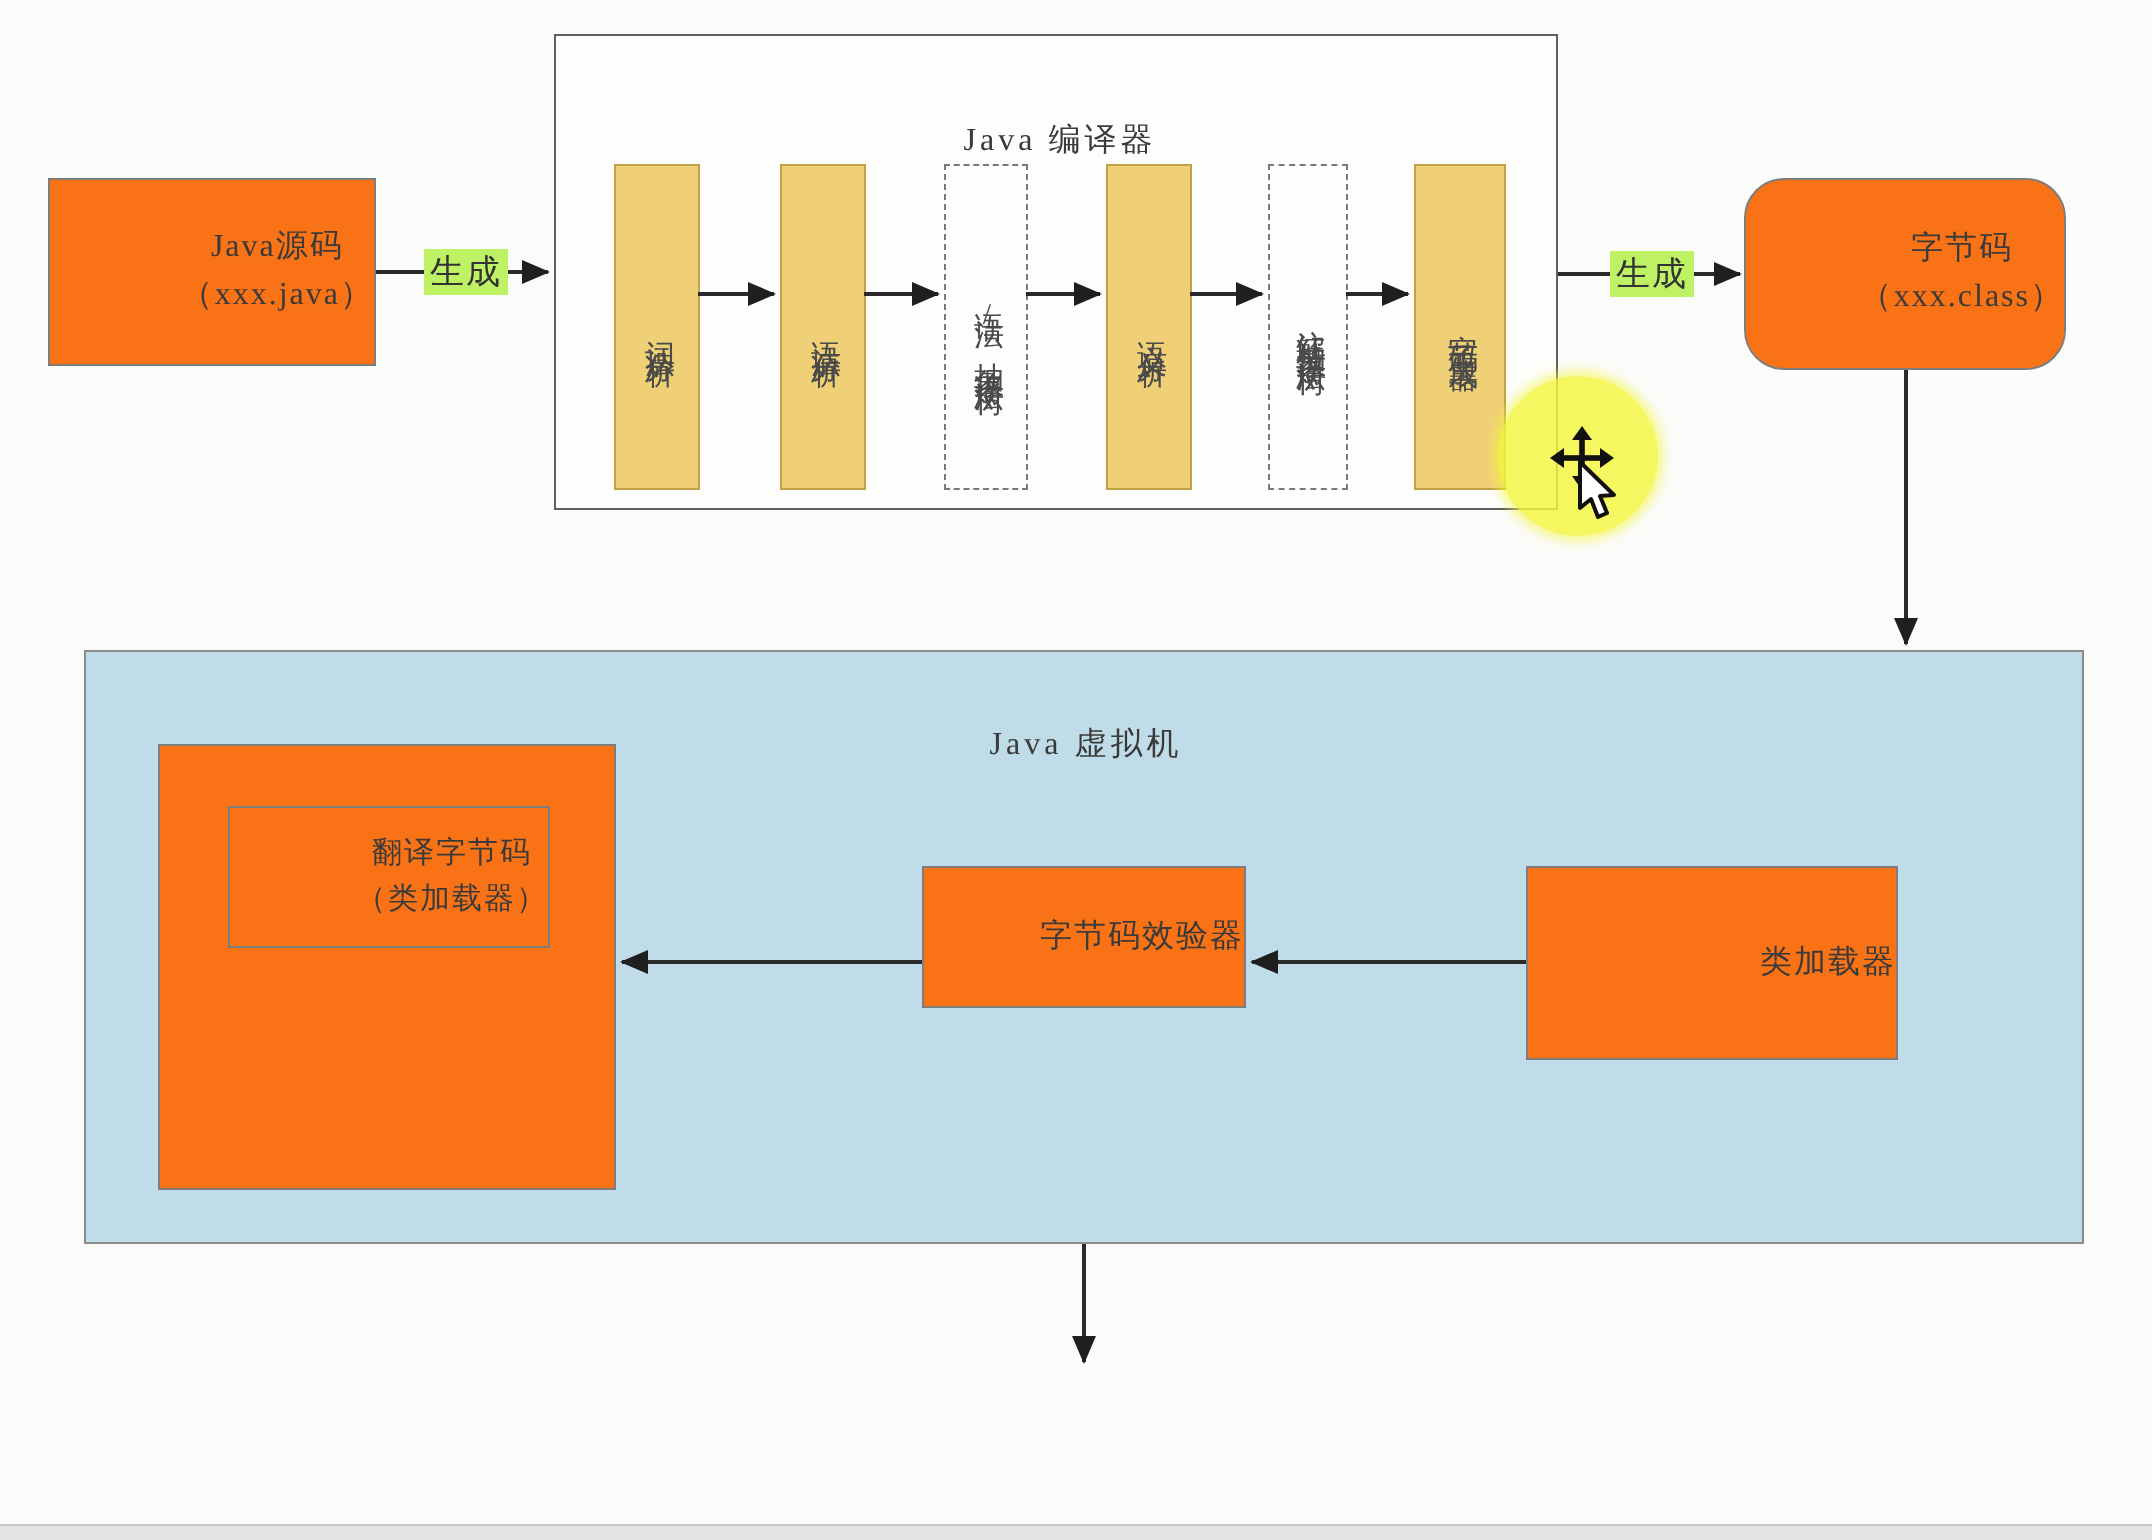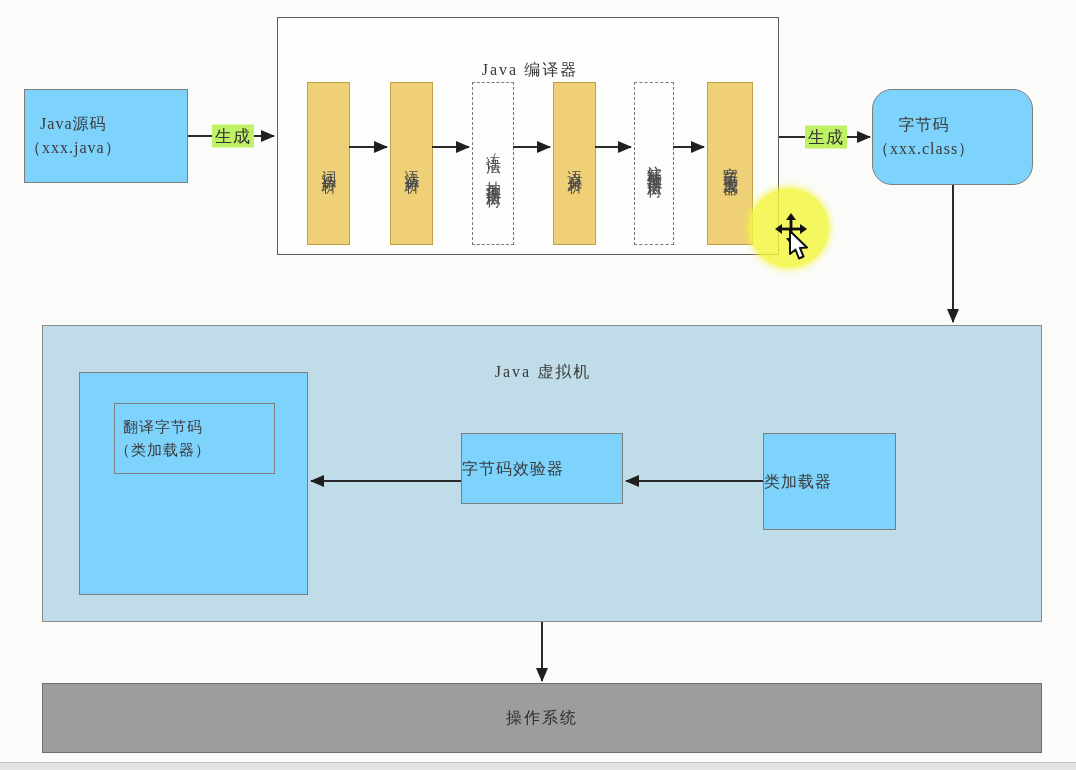--- a/index.html
+++ b/index.html
@@ -4,22 +4,22 @@
 <style>
   html,body{margin:0;padding:0;}
   body{
     width:1076px;height:770px;position:relative;overflow:hidden;
     background:#fbfbf9;
     font-family:"Liberation Serif","DejaVu Serif",serif;
     color:#3a3a3a;
   }
   .canvas{position:absolute;inset:0;width:1076px;height:770px;}
   .box{
-    position:absolute;background:#7dd3fc;border:1px solid #7d7d7d;
-    display:flex;align-items:center;justify-content:flex-start;
+    position:absolute;background:#f97316;border:1px solid #7d7d7d;
+    display:flex;align-items:center;justify-content:flex-end;
     text-align:center;box-sizing:border-box;
   }
   .box .lines{line-height:1.5;font-size:16px;letter-spacing:1px;}
   .container-title{
     position:absolute;font-size:16px;letter-spacing:2px;color:#3a3a3a;
     transform:translateX(-50%);white-space:nowrap;margin-top:28px;
   }
   .compiler{position:absolute;left:277px;top:17px;width:502px;height:238px;
     background:#fdfdfc;border:1px solid #5f5f5f;box-sizing:border-box;}
   .stage{
@@ -134,27 +134,24 @@
     <div class="small-lines">
       <div>翻译字节码</div>
       <div>（类加载器）</div>
     </div>
   </div>
 
   <div class="box" style="left:461px;top:433px;width:162px;height:71px;">
     <div class="lines">字节码效验器</div>
   </div>
 
-  <div class="box" style="left:763px;top:433px;width:133px;height:97px;">
+  <div class="box" style="left:763px;top:433px;width:186px;height:97px;">
     <div class="lines">类加载器</div>
   </div>
 
-  <div class="osbar">
-    <span>操作系统</span>
-  </div>
 
   <div class="bottom-strip"></div>
 
   <div class="highlight"></div>
   <svg class="cursor-move" width="34" height="34" viewBox="0 0 34 34">
     <g fill="#111">
       <path d="M17,1 L12,8 L22,8 Z"></path>
       <path d="M17,33 L12,26 L22,26 Z"></path>
       <path d="M1,17 L8,12 L8,22 Z"></path>
       <path d="M33,17 L26,12 L26,22 Z"></path>

